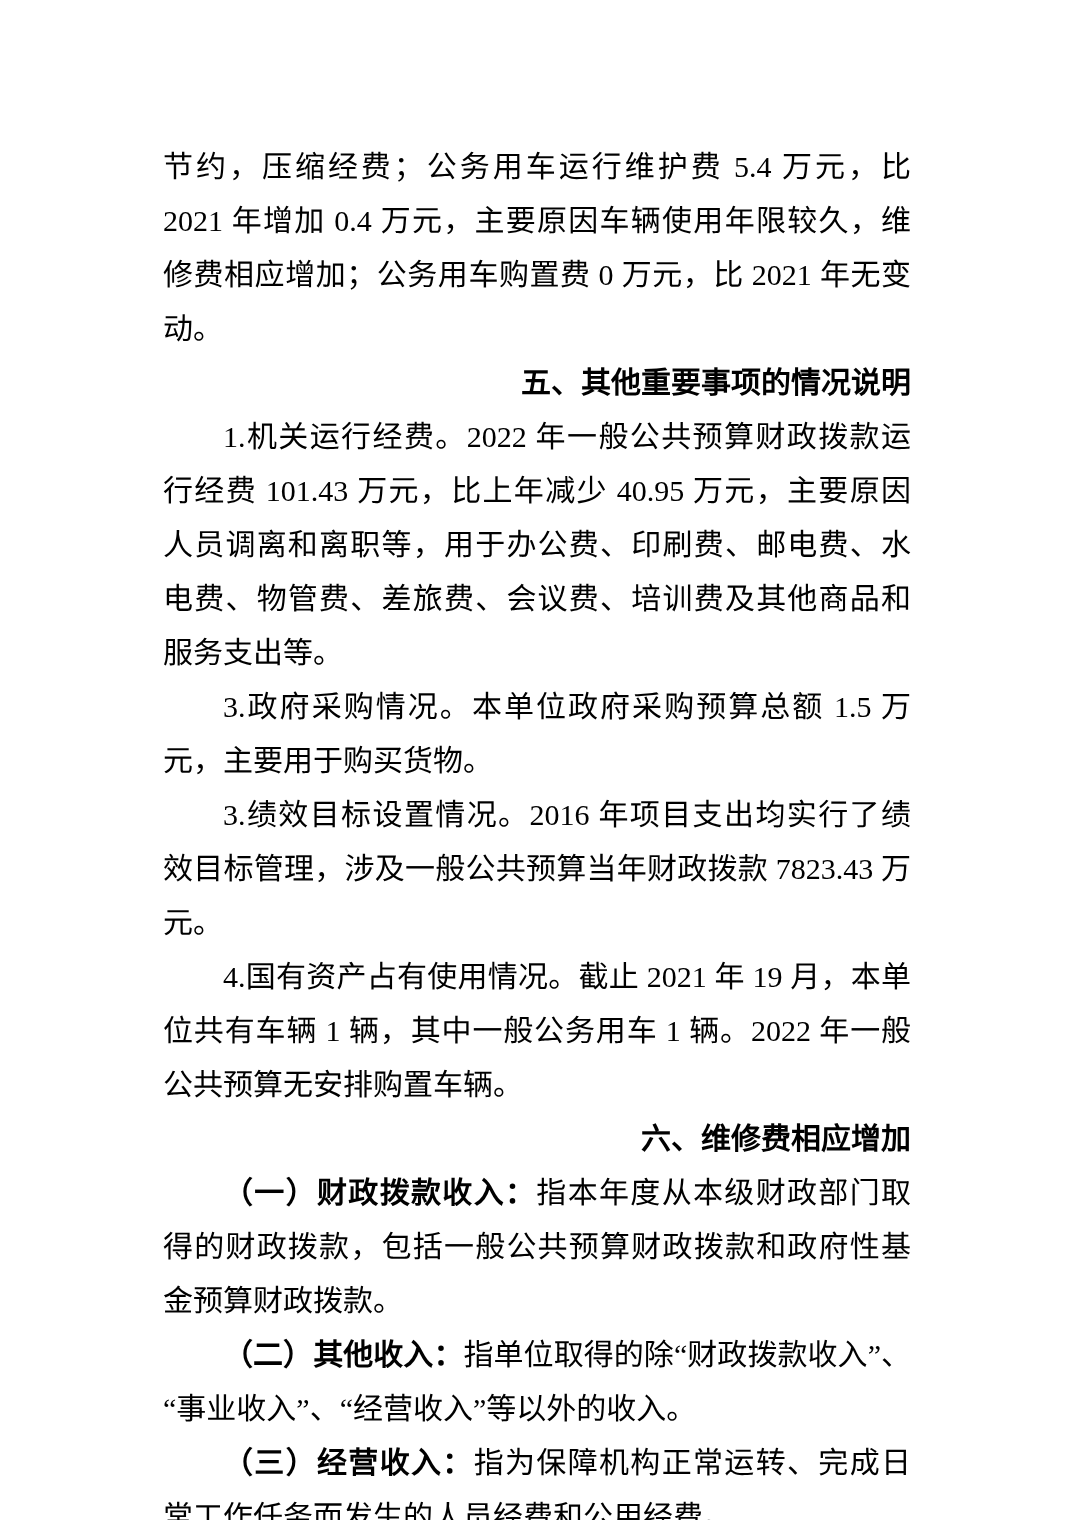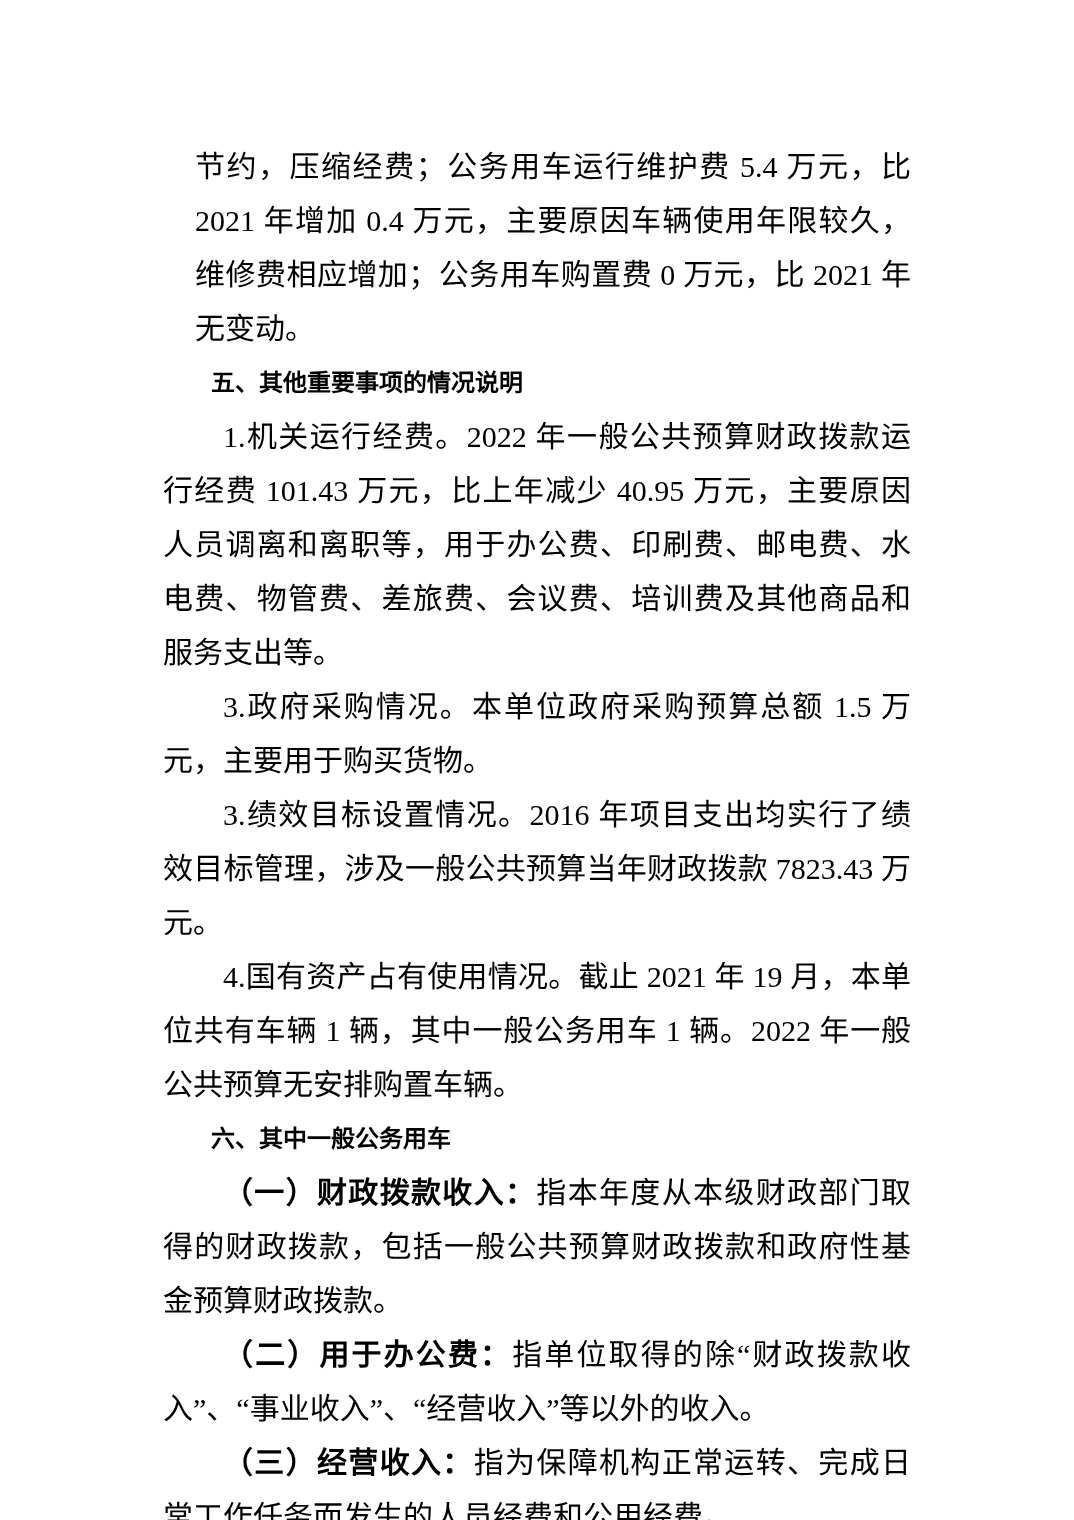--- a/index.html
+++ b/index.html
@@ -29,29 +29,28 @@
   .text-block p,
   .text-block h2 {
     margin: 0;
     padding: 0;
   }
   p.body {
     text-indent: 2em;
   }
   p.body.noindent {
     text-indent: 0;
-    margin-left: 32px;
   }
   h2.heading {
     font-family: "Liberation Sans", "DejaVu Sans", sans-serif;
     font-weight: 700;
-    font-size: 24px;
+    font-size: 30px;
     line-height: 54px;
     text-indent: 2em;
-    text-align: left;
+    text-align: right;
   }
   p.term {
     text-indent: 2em;
     font-family: Liberation Serif, serif;
   }
   p.term .lead {
     font-weight: 700;
   }
 </style>
 </head>
@@ -65,22 +64,22 @@
     <h2 class="heading">五、其他重要事项的情况说明</h2>
 
     <p class="body">1.机关运行经费。2022 年一般公共预算财政拨款运行经费 101.43 万元，比上年减少 40.95 万元，主要原因人员调离和离职等，用于办公费、印刷费、邮电费、水电费、物管费、差旅费、会议费、培训费及其他商品和服务支出等。</p>
 
     <p class="body">3.政府采购情况。本单位政府采购预算总额 1.5 万元，主要用于购买货物。</p>
 
     <p class="body">3.绩效目标设置情况。2016 年项目支出均实行了绩效目标管理，涉及一般公共预算当年财政拨款 7823.43 万元。</p>
 
     <p class="body">4.国有资产占有使用情况。截止 2021 年 19 月，本单位共有车辆 1 辆，其中一般公务用车 1 辆。2022 年一般公共预算无安排购置车辆。</p>
 
-    <h2 class="heading">六、其中一般公务用车</h2>
+    <h2 class="heading">六、维修费相应增加</h2>
 
     <p class="term"><span class="lead">（一）财政拨款收入：</span><span>指本年度从本级财政部门取得的财政拨款，包括一般公共预算财政拨款和政府性基金预算财政拨款。</span></p>
 
-    <p class="term"><span class="lead">（二）用于办公费：</span><span>指单位取得的除“财政拨款收入”、“事业收入”、“经营收入”等以外的收入。</span></p>
+    <p class="term"><span class="lead">（二）其他收入：</span><span>指单位取得的除“财政拨款收入”、“事业收入”、“经营收入”等以外的收入。</span></p>
 
     <p class="term"><span class="lead">（三）经营收入：</span><span>指为保障机构正常运转、完成日常工作任务而发生的人员经费和公用经费。</span></p>
 
   </div>
 </div>
 
 </body></html>

